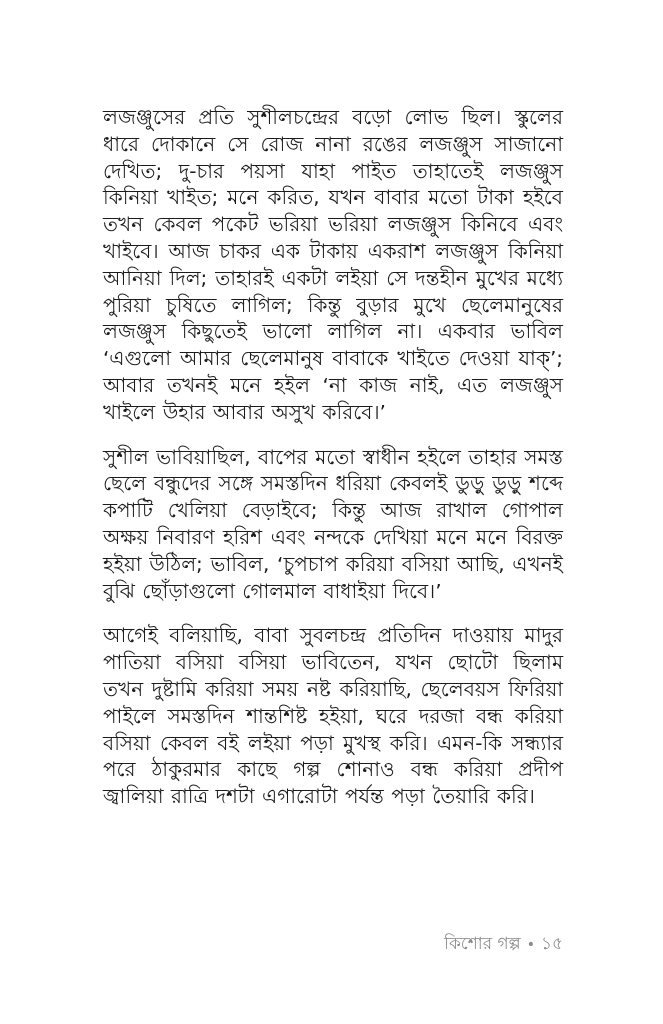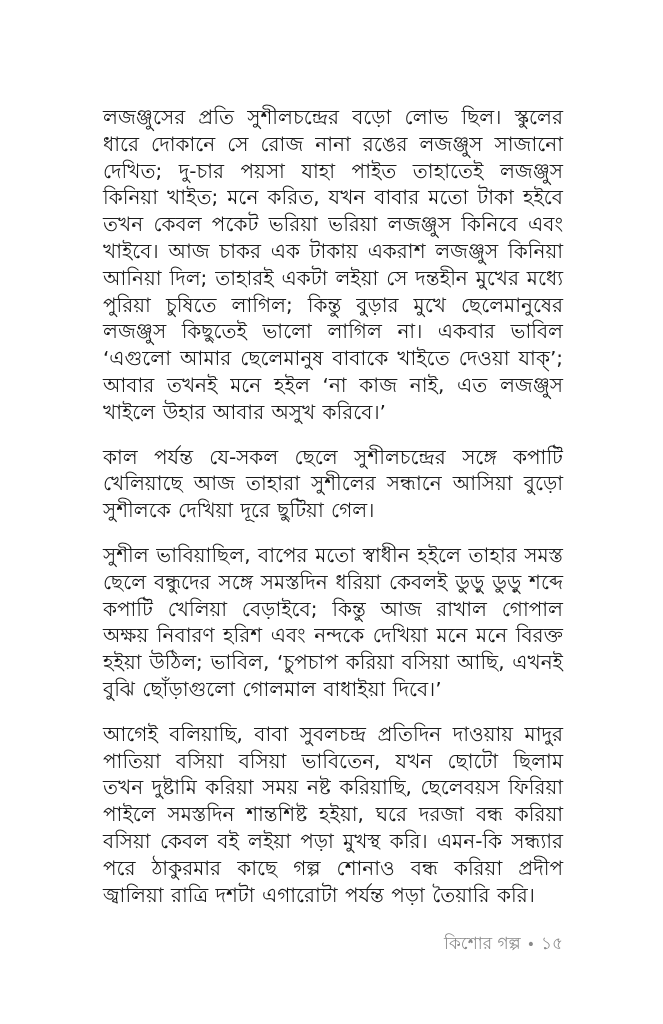--- a/index.html
+++ b/index.html
@@ -49,21 +49,20 @@
     color: #8a8a8a;
   }
 </style>
 </head>
 <body>
 
 <div class="page">
 
   <main class="text-block">
     <p class="para">লজঞ্জুসের প্রতি সুশীলচন্দ্রের বড়ো লোভ ছিল। স্কুলের ধারে দোকানে সে রোজ নানা রঙের লজঞ্জুস সাজানো দেখিত; দু-চার পয়সা যাহা পাইত তাহাতেই লজঞ্জুস কিনিয়া খাইত; মনে করিত, যখন বাবার মতো টাকা হইবে তখন কেবল পকেট ভরিয়া ভরিয়া লজঞ্জুস কিনিবে এবং খাইবে। আজ চাকর এক টাকায় একরাশ লজঞ্জুস কিনিয়া আনিয়া দিল; তাহারই একটা লইয়া সে দন্তহীন মুখের মধ্যে পুরিয়া চুষিতে লাগিল; কিন্তু বুড়ার মুখে ছেলেমানুষের লজঞ্জুস কিছুতেই ভালো লাগিল না। একবার ভাবিল ‘এগুলো আমার ছেলেমানুষ বাবাকে খাইতে দেওয়া যাক্‌’; আবার তখনই মনে হইল ‘না কাজ নাই, এত লজঞ্জুস খাইলে উহার আবার অসুখ করিবে।’</p>
-    <p class="para">কাল পর্যন্ত যে-সকল ছেলে সুশীলচন্দ্রের সঙ্গে কপাটি খেলিয়াছে আজ তাহারা সুশীলের সন্ধানে আসিয়া বুড়ো সুশীলকে দেখিয়া দূরে ছুটিয়া গেল।</p>
     <p class="para">সুশীল ভাবিয়াছিল, বাপের মতো স্বাধীন হইলে তাহার সমস্ত ছেলে বন্ধুদের সঙ্গে সমস্তদিন ধরিয়া কেবলই ডুড়ু ডুড়ু শব্দে কপাটি খেলিয়া বেড়াইবে; কিন্তু আজ রাখাল গোপাল অক্ষয় নিবারণ হরিশ এবং নন্দকে দেখিয়া মনে মনে বিরক্ত হইয়া উঠিল; ভাবিল, ‘চুপচাপ করিয়া বসিয়া আছি, এখনই বুঝি ছোঁড়াগুলো গোলমাল বাধাইয়া দিবে।’</p>
     <p class="para">আগেই বলিয়াছি, বাবা সুবলচন্দ্র প্রতিদিন দাওয়ায় মাদুর পাতিয়া বসিয়া বসিয়া ভাবিতেন, যখন ছোটো ছিলাম তখন দুষ্টামি করিয়া সময় নষ্ট করিয়াছি, ছেলেবয়স ফিরিয়া পাইলে সমস্তদিন শান্তশিষ্ট হইয়া, ঘরে দরজা বন্ধ করিয়া বসিয়া কেবল বই লইয়া পড়া মুখস্থ করি। এমন-কি সন্ধ্যার পরে ঠাকুরমার কাছে গল্প শোনাও বন্ধ করিয়া প্রদীপ জ্বালিয়া রাত্রি দশটা এগারোটা পর্যন্ত পড়া তৈয়ারি করি।</p>
   </main>
 
   <footer class="page-footer">
     <span>কিশোর গল্প</span><span class="bullet">•</span><span>১৫</span>
   </footer>
 
 </div>
 

